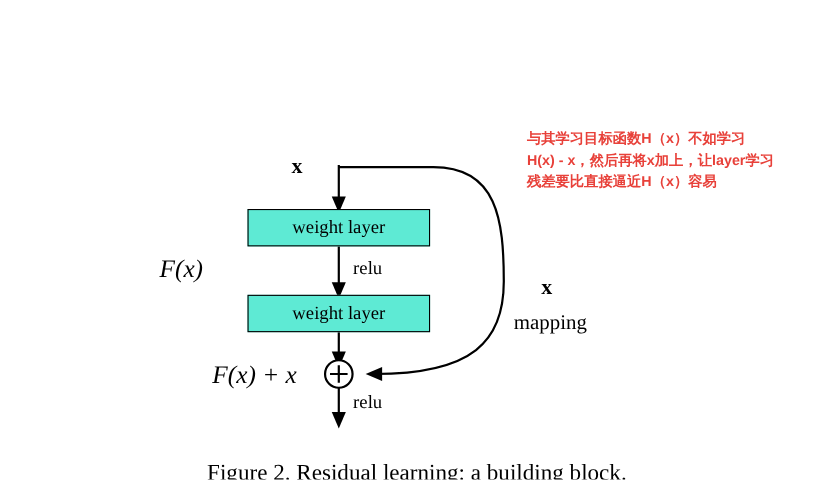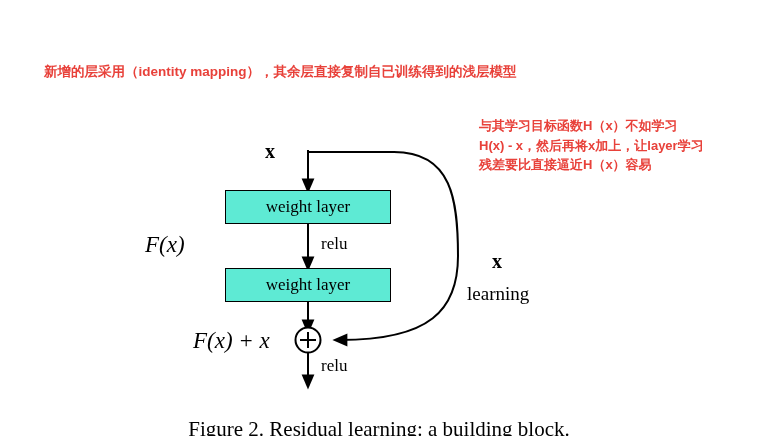--- a/index.html
+++ b/index.html
@@ -130,21 +130,20 @@
   .math-script {
     font-family: "Liberation Serif", serif;
     font-style: italic;
   }
 </style>
 </head>
 <body>
 
 <div id="page">
 
-  <div class="annot-red" id="annot-top">新增的层采用（identity mapping），其余层直接复制自已训练得到的浅层模型</div>
 
   <div class="annot-red" id="annot-right">与其学习目标函数H（x）不如学习
 H(x) - x，然后再将x加上，让layer学习
 残差要比直接逼近H（x）容易</div>
 
   <svg id="wires" viewBox="0 0 758 436">
     <defs>
       <marker id="arrowhead" markerWidth="9" markerHeight="9" refX="4.2" refY="4" orient="auto">
         <path d="M0.5,0.8 L8,4 L0.5,7.2 Z" fill="#000000"></path>
       </marker>
@@ -174,17 +173,17 @@
   <div class="box" id="box-weight-2">weight layer</div>
 
   <div class="label math-script" id="label-fx">F(x)</div>
 
   <div class="label math-script" id="label-fx-plus-x">F(x) + x</div>
 
   <div class="label" id="label-relu-2">relu</div>
 
   <div class="label" id="label-x-identity">x</div>
 
-  <div class="label" id="label-identity">learning</div>
+  <div class="label" id="label-identity">mapping</div>
 
   <div id="caption">Figure 2. Residual learning: a building block.</div>
 
 </div>
 
 </body></html>

